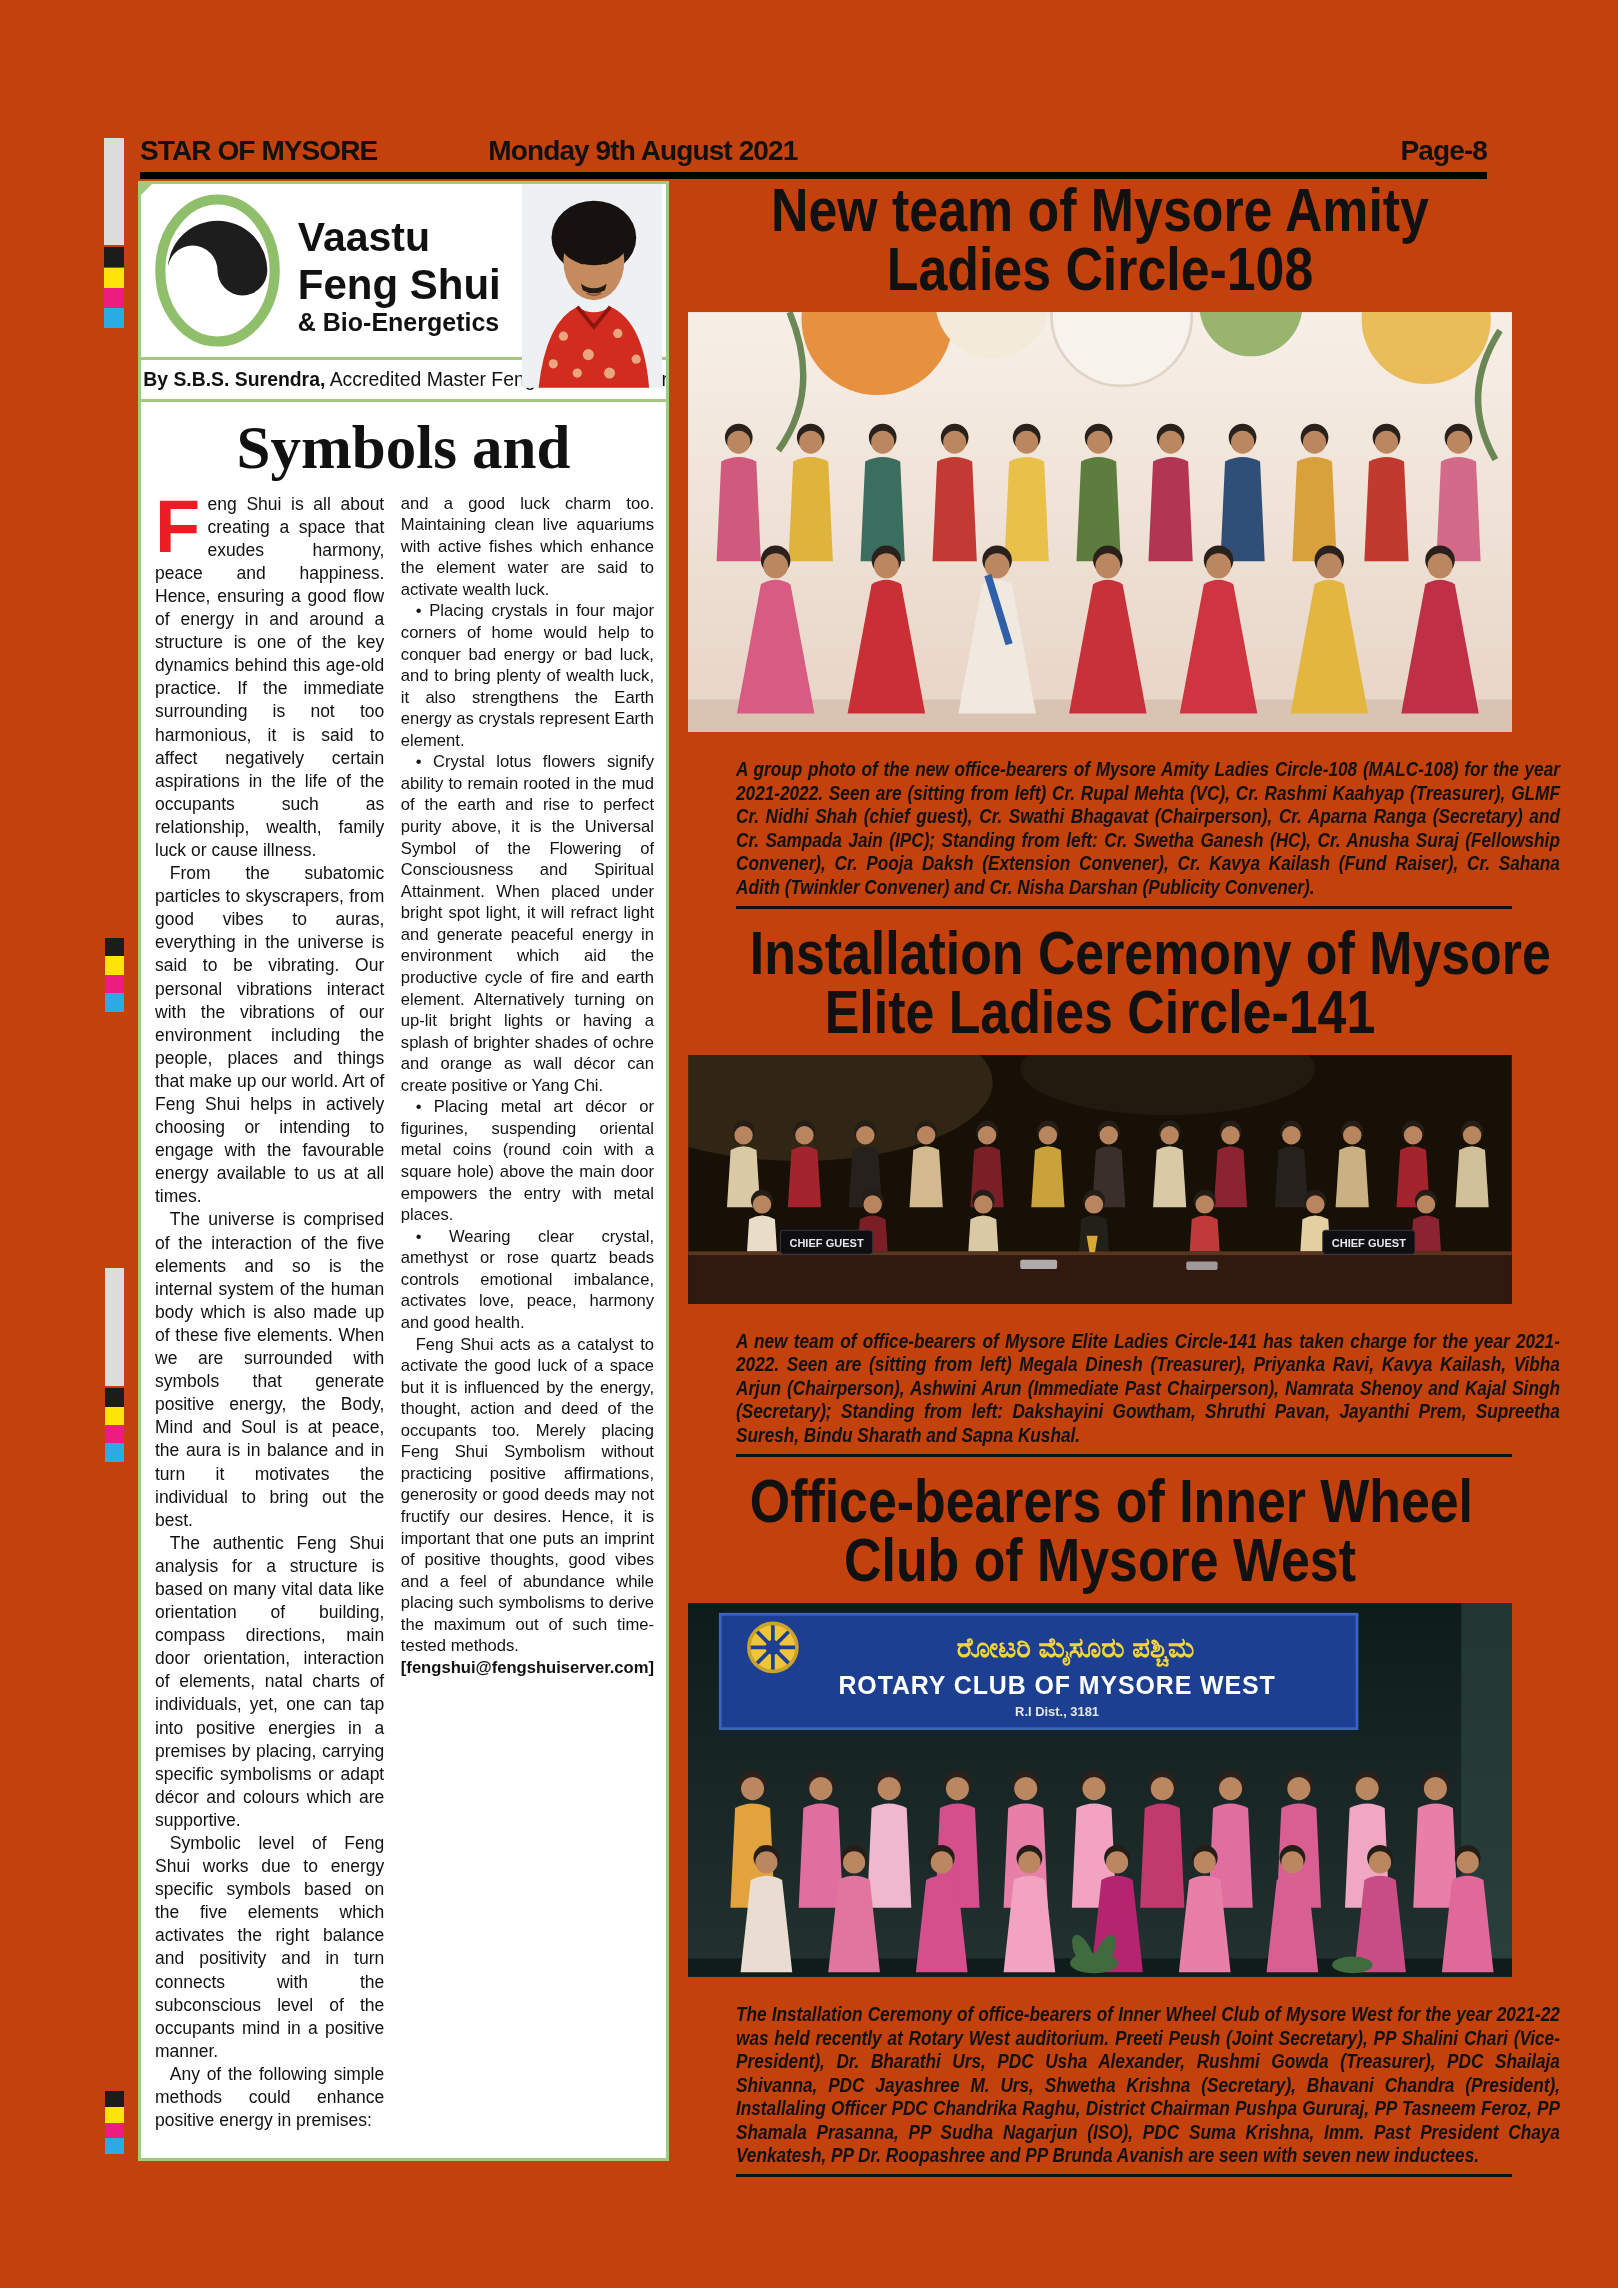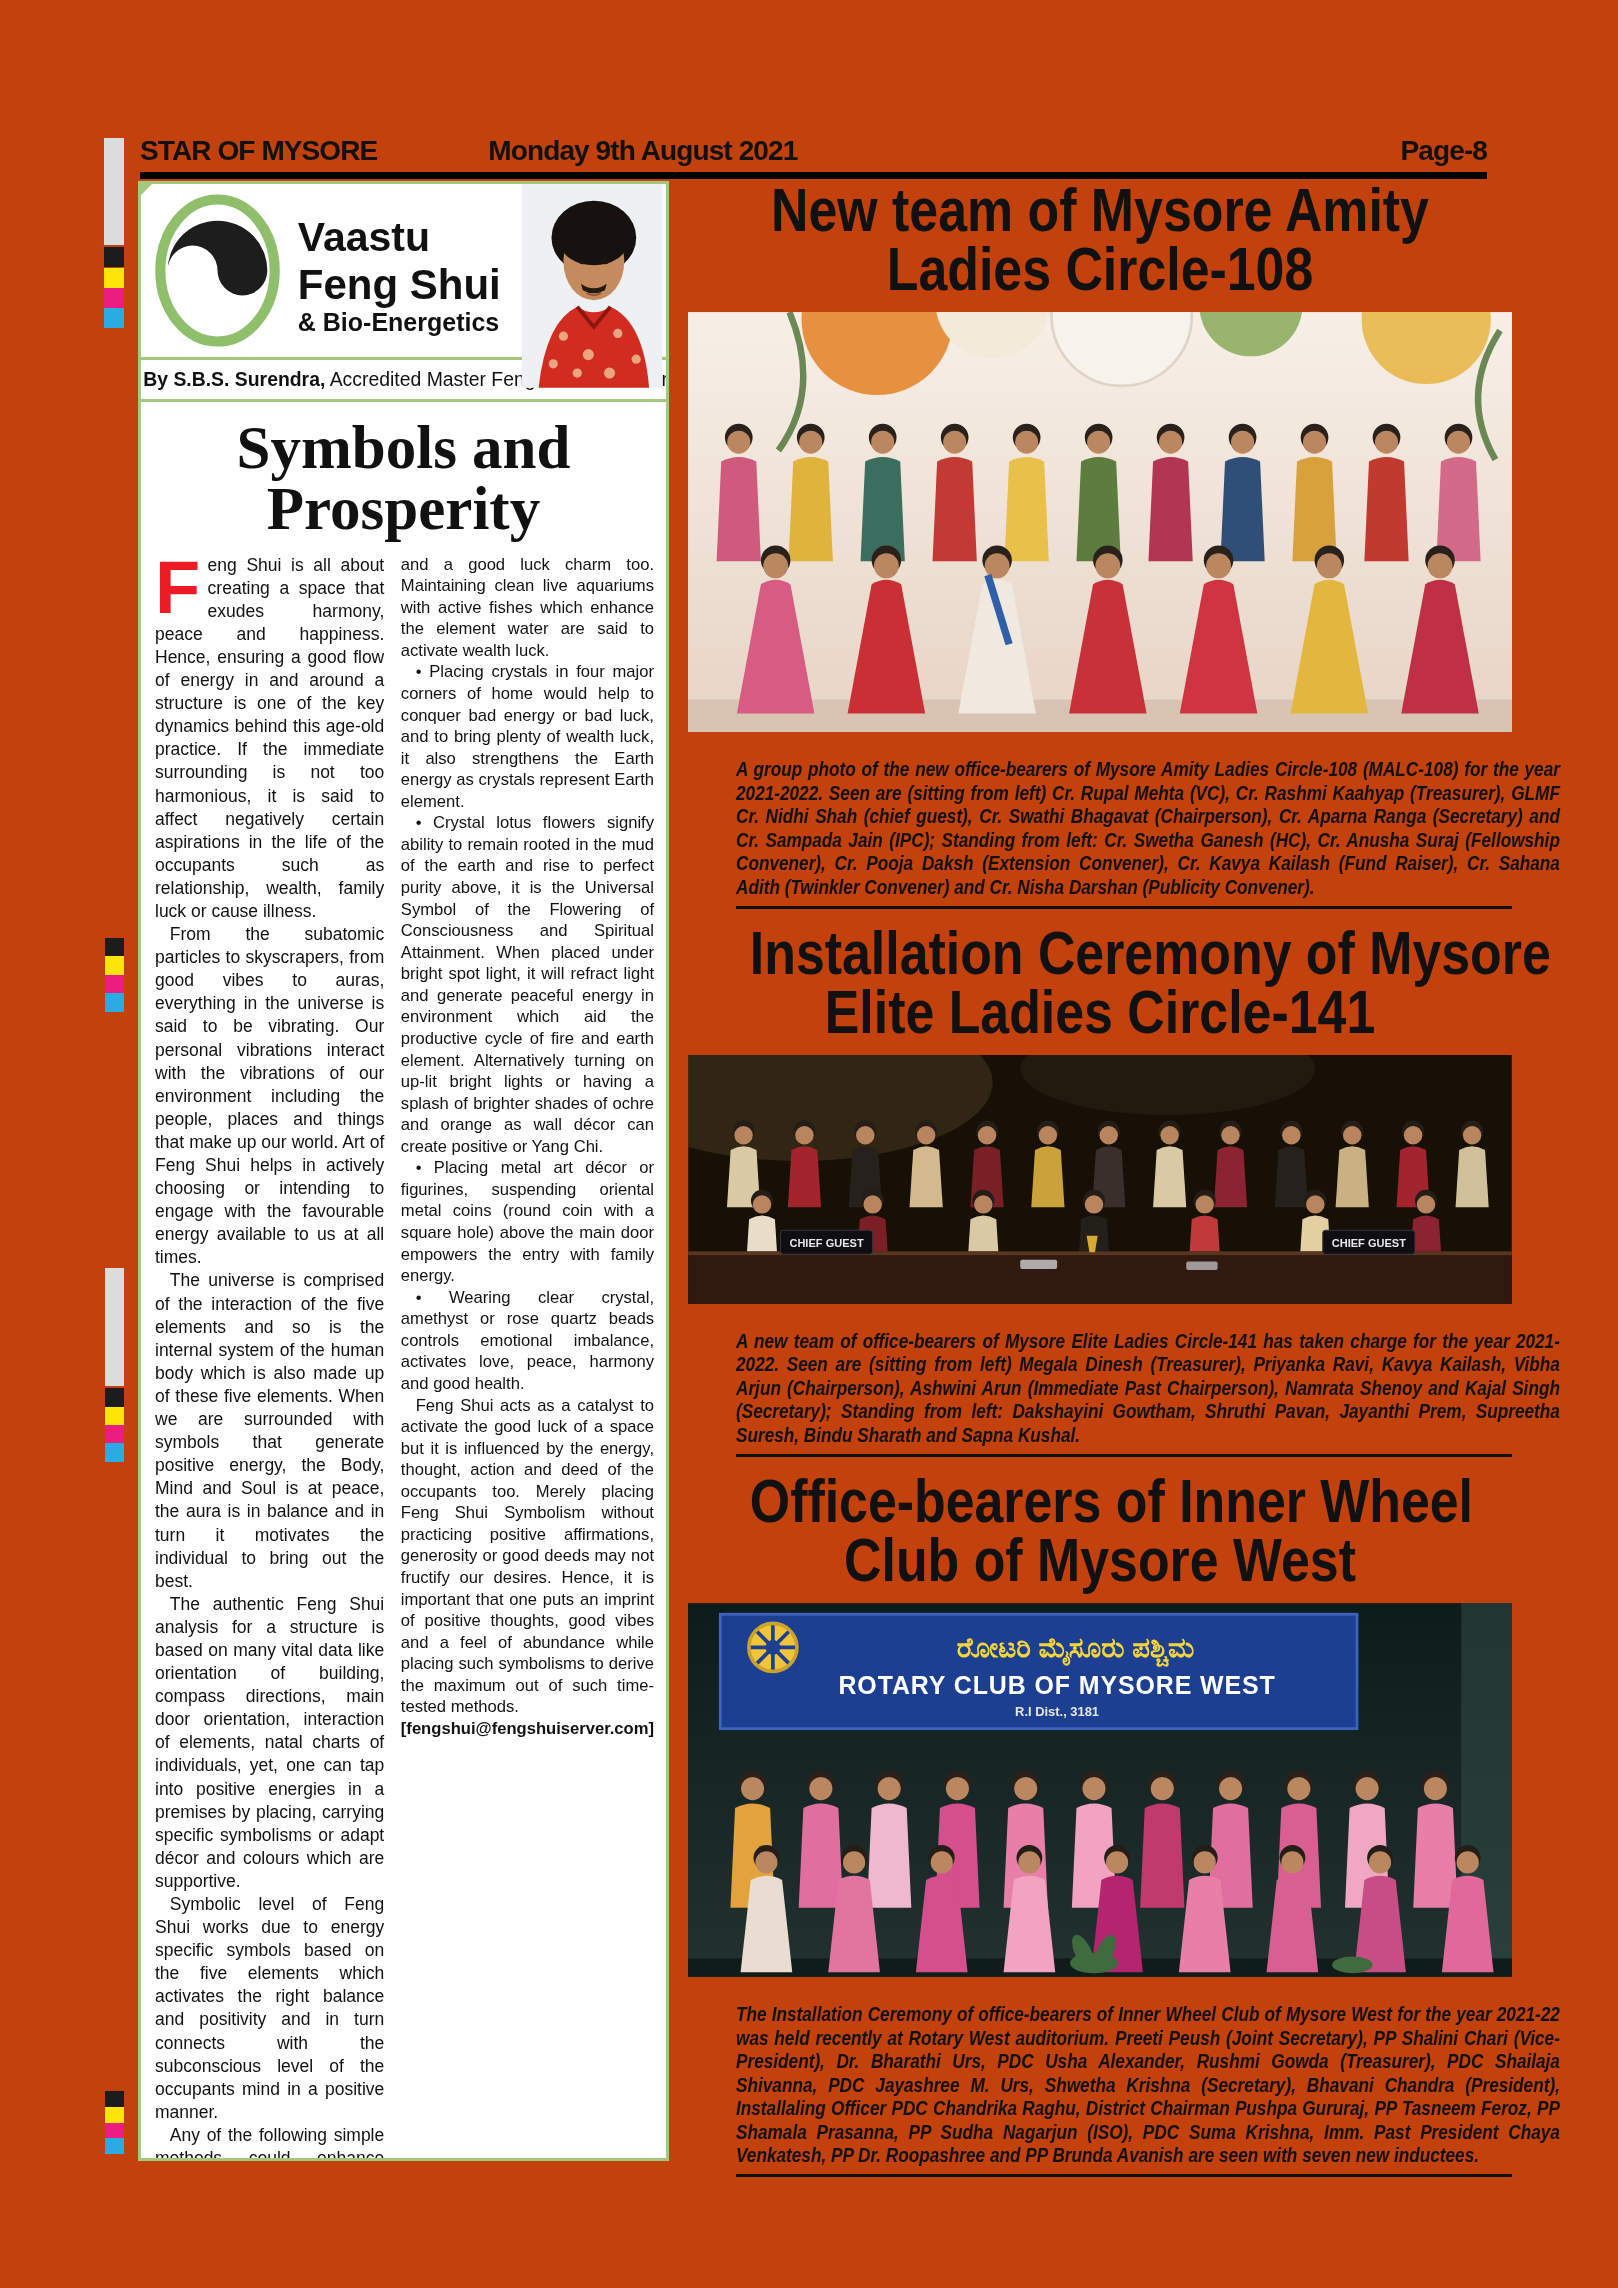--- a/index.html
+++ b/index.html
@@ -133,37 +133,37 @@
             <circle cx="95" cy="205" r="6"></circle>
             <circle cx="124" cy="190" r="5"></circle>
           <circle cx="34" cy="195" r="5"></circle>
         </g>
         <path d="M60,133 l18,22 l18,-22" fill="none" stroke="#8e1510" stroke-width="4"></path>
       </svg>
     </div>
 
     <div class="byline"><b>By S.B.S. Surendra,</b><span> Accredited Master Feng Shui Consultant</span></div>
 
-    <h2 class="feature-title"><span>Symbols and</span><br><span>Prosperity</span></h2>
+    <h2 class="feature-title"><span>Symbols and</span><br></h2>
 
     <div class="cols">
       <div class="col col1">
         <p class="first"><span class="dropcap">F</span><span>eng Shui is all about creating a space that exudes harmony, peace and happiness. Hence, ensuring a good flow of energy in and around a structure is one of the key dynamics behind this age-old practice. If the immediate surrounding is not too harmonious, it is said to affect negatively certain aspirations in the life of the occupants such as relationship, wealth, family luck or cause illness.</span></p>
         <p>From the subatomic particles to skyscrapers, from good vibes to auras, everything in the universe is said to be vibrating. Our personal vibrations interact with the vibrations of our environment including the people, places and things that make up our world. Art of Feng Shui helps in actively choosing or intending to engage with the favourable energy available to us at all times.</p>
         <p>The universe is comprised of the interaction of the five elements and so is the internal system of the human body which is also made up of these five elements. When we are surrounded with symbols that generate positive energy, the Body, Mind and Soul is at peace, the aura is in balance and in turn it motivates the individual to bring out the best.</p>
         <p>The authentic Feng Shui analysis for a structure is based on many vital data like orientation of building, compass directions, main door orientation, interaction of elements, natal charts of individuals, yet, one can tap into positive energies in a premises by placing, carrying specific symbolisms or adapt décor and colours which are supportive.</p>
         <p>Symbolic level of Feng Shui works due to energy specific symbols based on the five elements which activates the right balance and positivity and in turn connects with the subconscious level of the occupants mind in a positive manner.</p>
         <p>Any of the following simple methods could enhance positive energy in premises:</p>
 
       </div>
       <div class="col col2">
         <p class="noindent">and a good luck charm too. Maintaining clean live aquariums with active fishes which enhance the element water are said to activate wealth luck.</p>
         <p>• Placing crystals in four major corners of home would help to conquer bad energy or bad luck, and to bring plenty of wealth luck, it also strengthens the Earth energy as crystals represent Earth element.</p>
         <p>• Crystal lotus flowers signify ability to remain rooted in the mud of the earth and rise to perfect purity above, it is the Universal Symbol of the Flowering of Consciousness and Spiritual Attainment. When placed under bright spot light, it will refract light and generate peaceful energy in environment which aid the productive cycle of fire and earth element. Alternatively turning on up-lit bright lights or having a splash of brighter shades of ochre and orange as wall décor can create positive or Yang Chi.</p>
-        <p>• Placing metal art décor or figurines, suspending oriental metal coins (round coin with a square hole) above the main door empowers the entry with family energy.</p>
+        <p>• Placing metal art décor or figurines, suspending oriental metal coins (round coin with a square hole) above the main door empowers the entry with metal places.</p>
         <p>• Wearing clear crystal, amethyst or rose quartz beads controls emotional imbalance, activates love, peace, harmony and good health.</p>
         <p>Feng Shui acts as a catalyst to activate the good luck of a space but it is influenced by the energy, thought, action and deed of the occupants too. Merely placing Feng Shui Symbolism without practicing positive affirmations, generosity or good deeds may not fructify our desires. Hence, it is important that one puts an imprint of positive thoughts, good vibes and a feel of abundance while placing such symbolisms to derive the maximum out of such time-tested methods.</p>
         <p class="email">[fengshui@fengshuiserver.com]</p>
       </div>
     </div>
   </section>
 
   <section class="right-col">
 
     <h1 class="headline">

